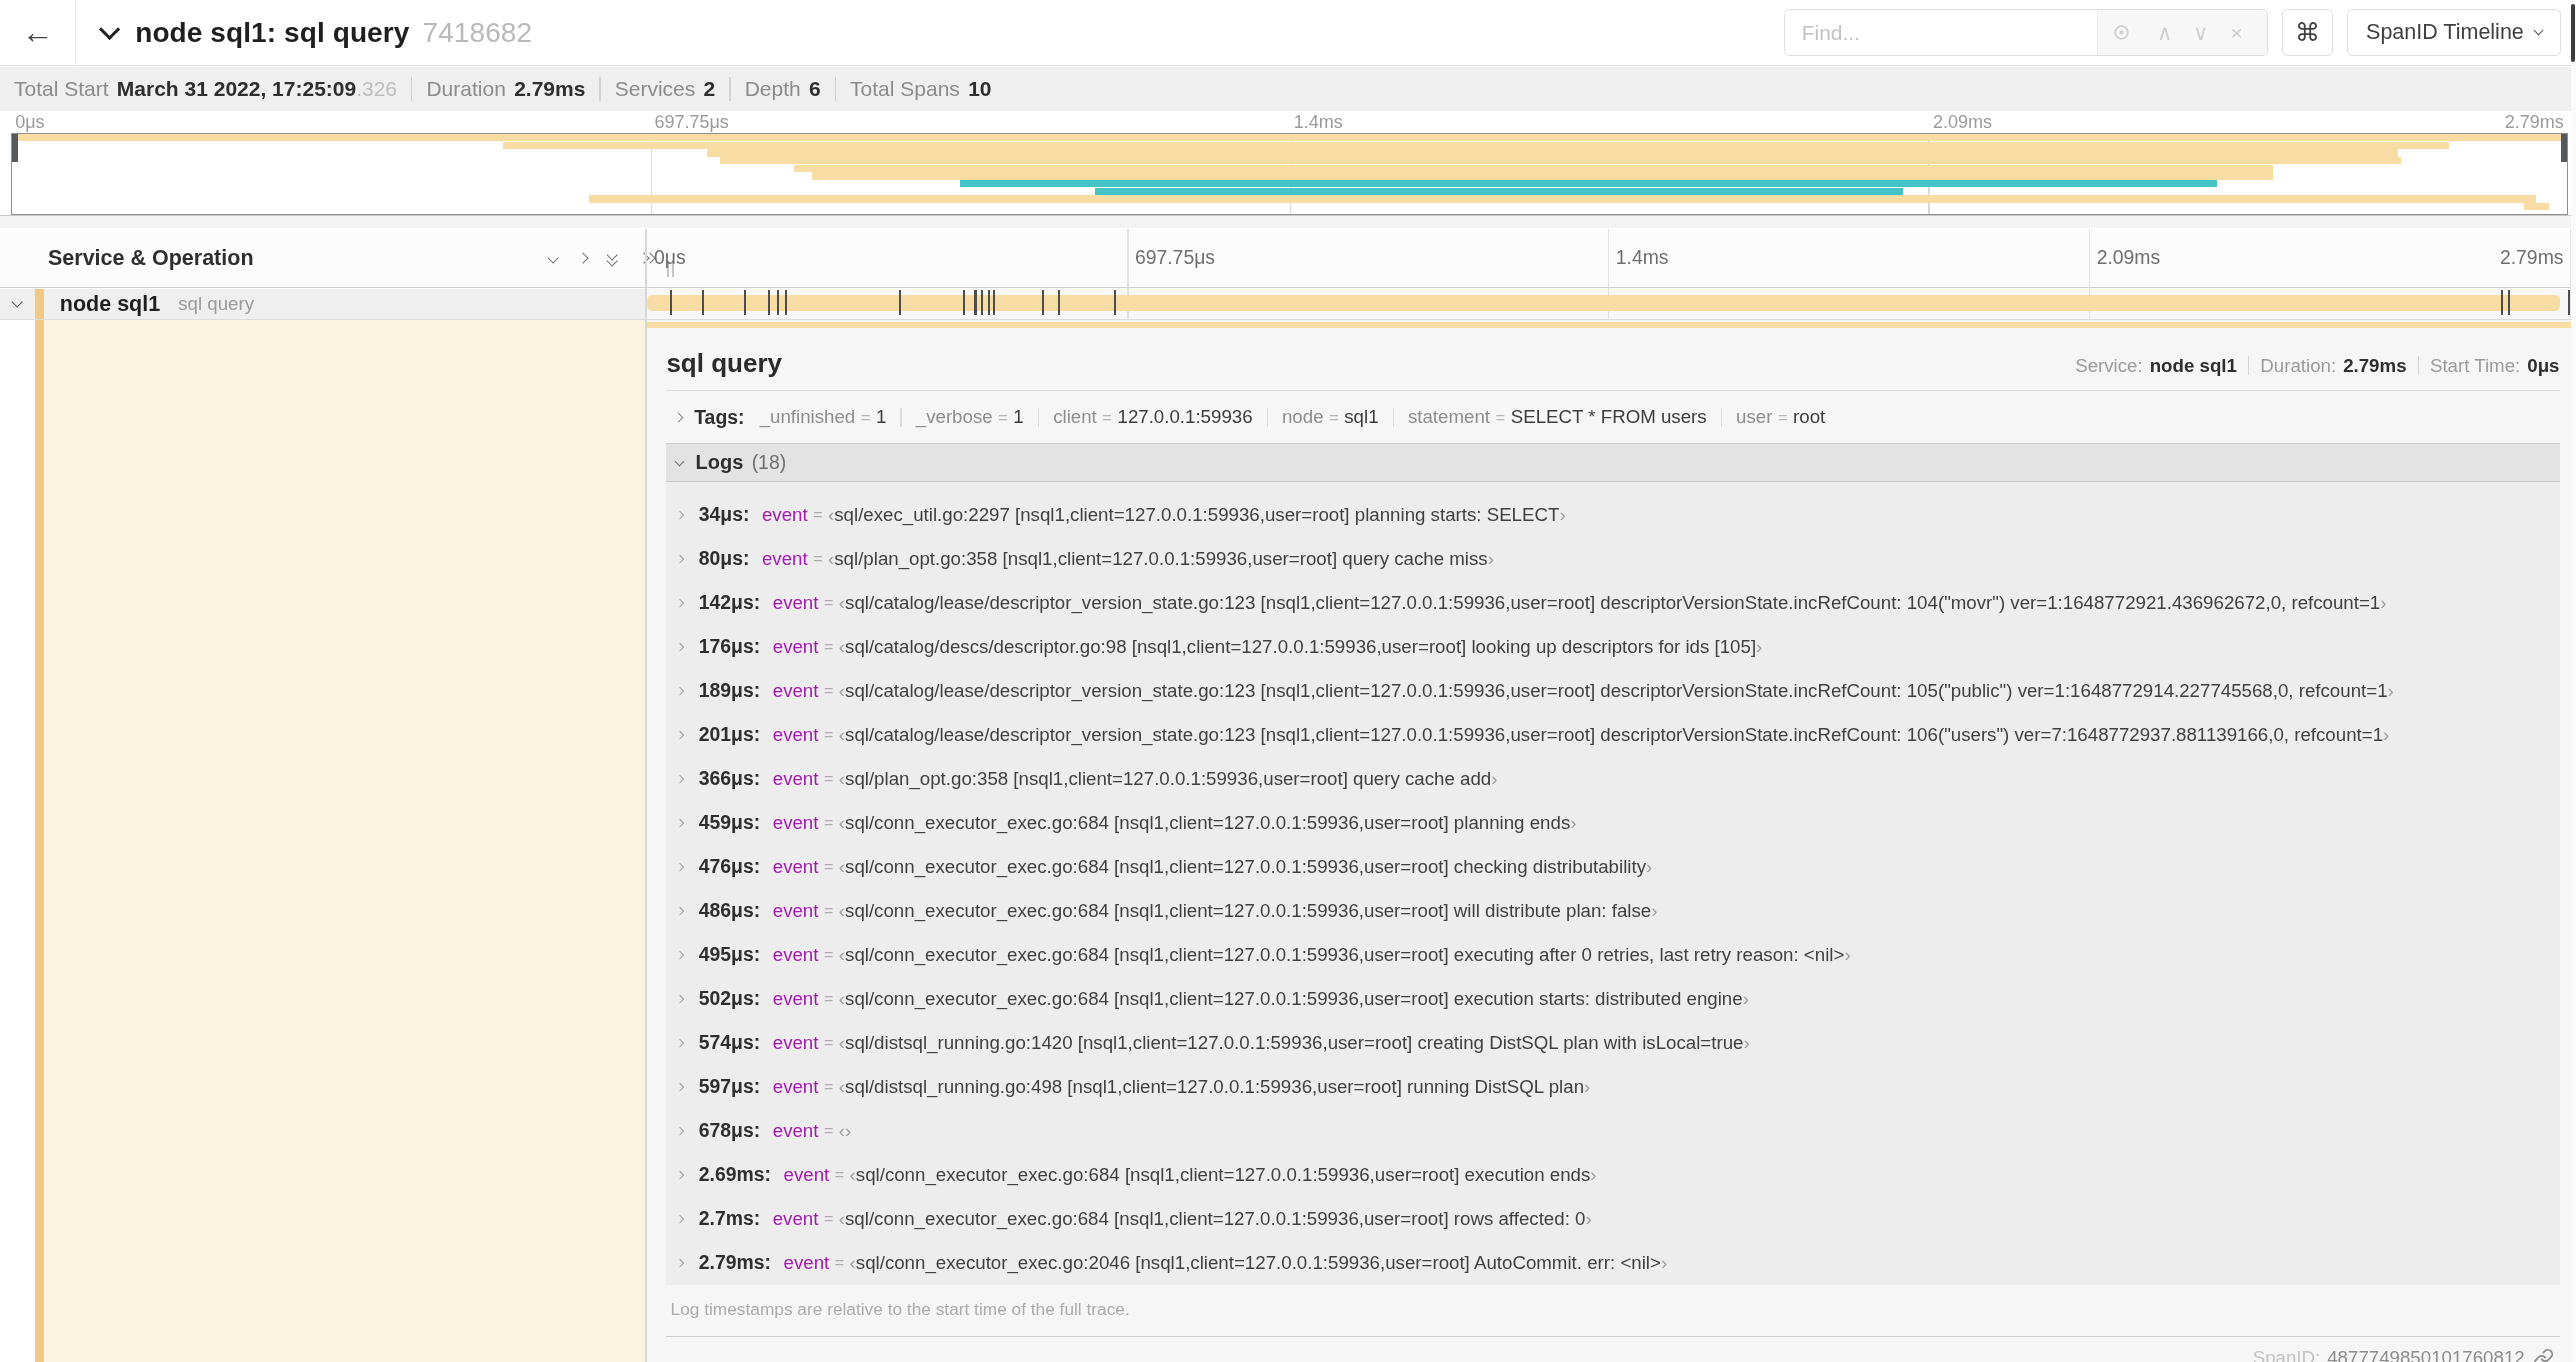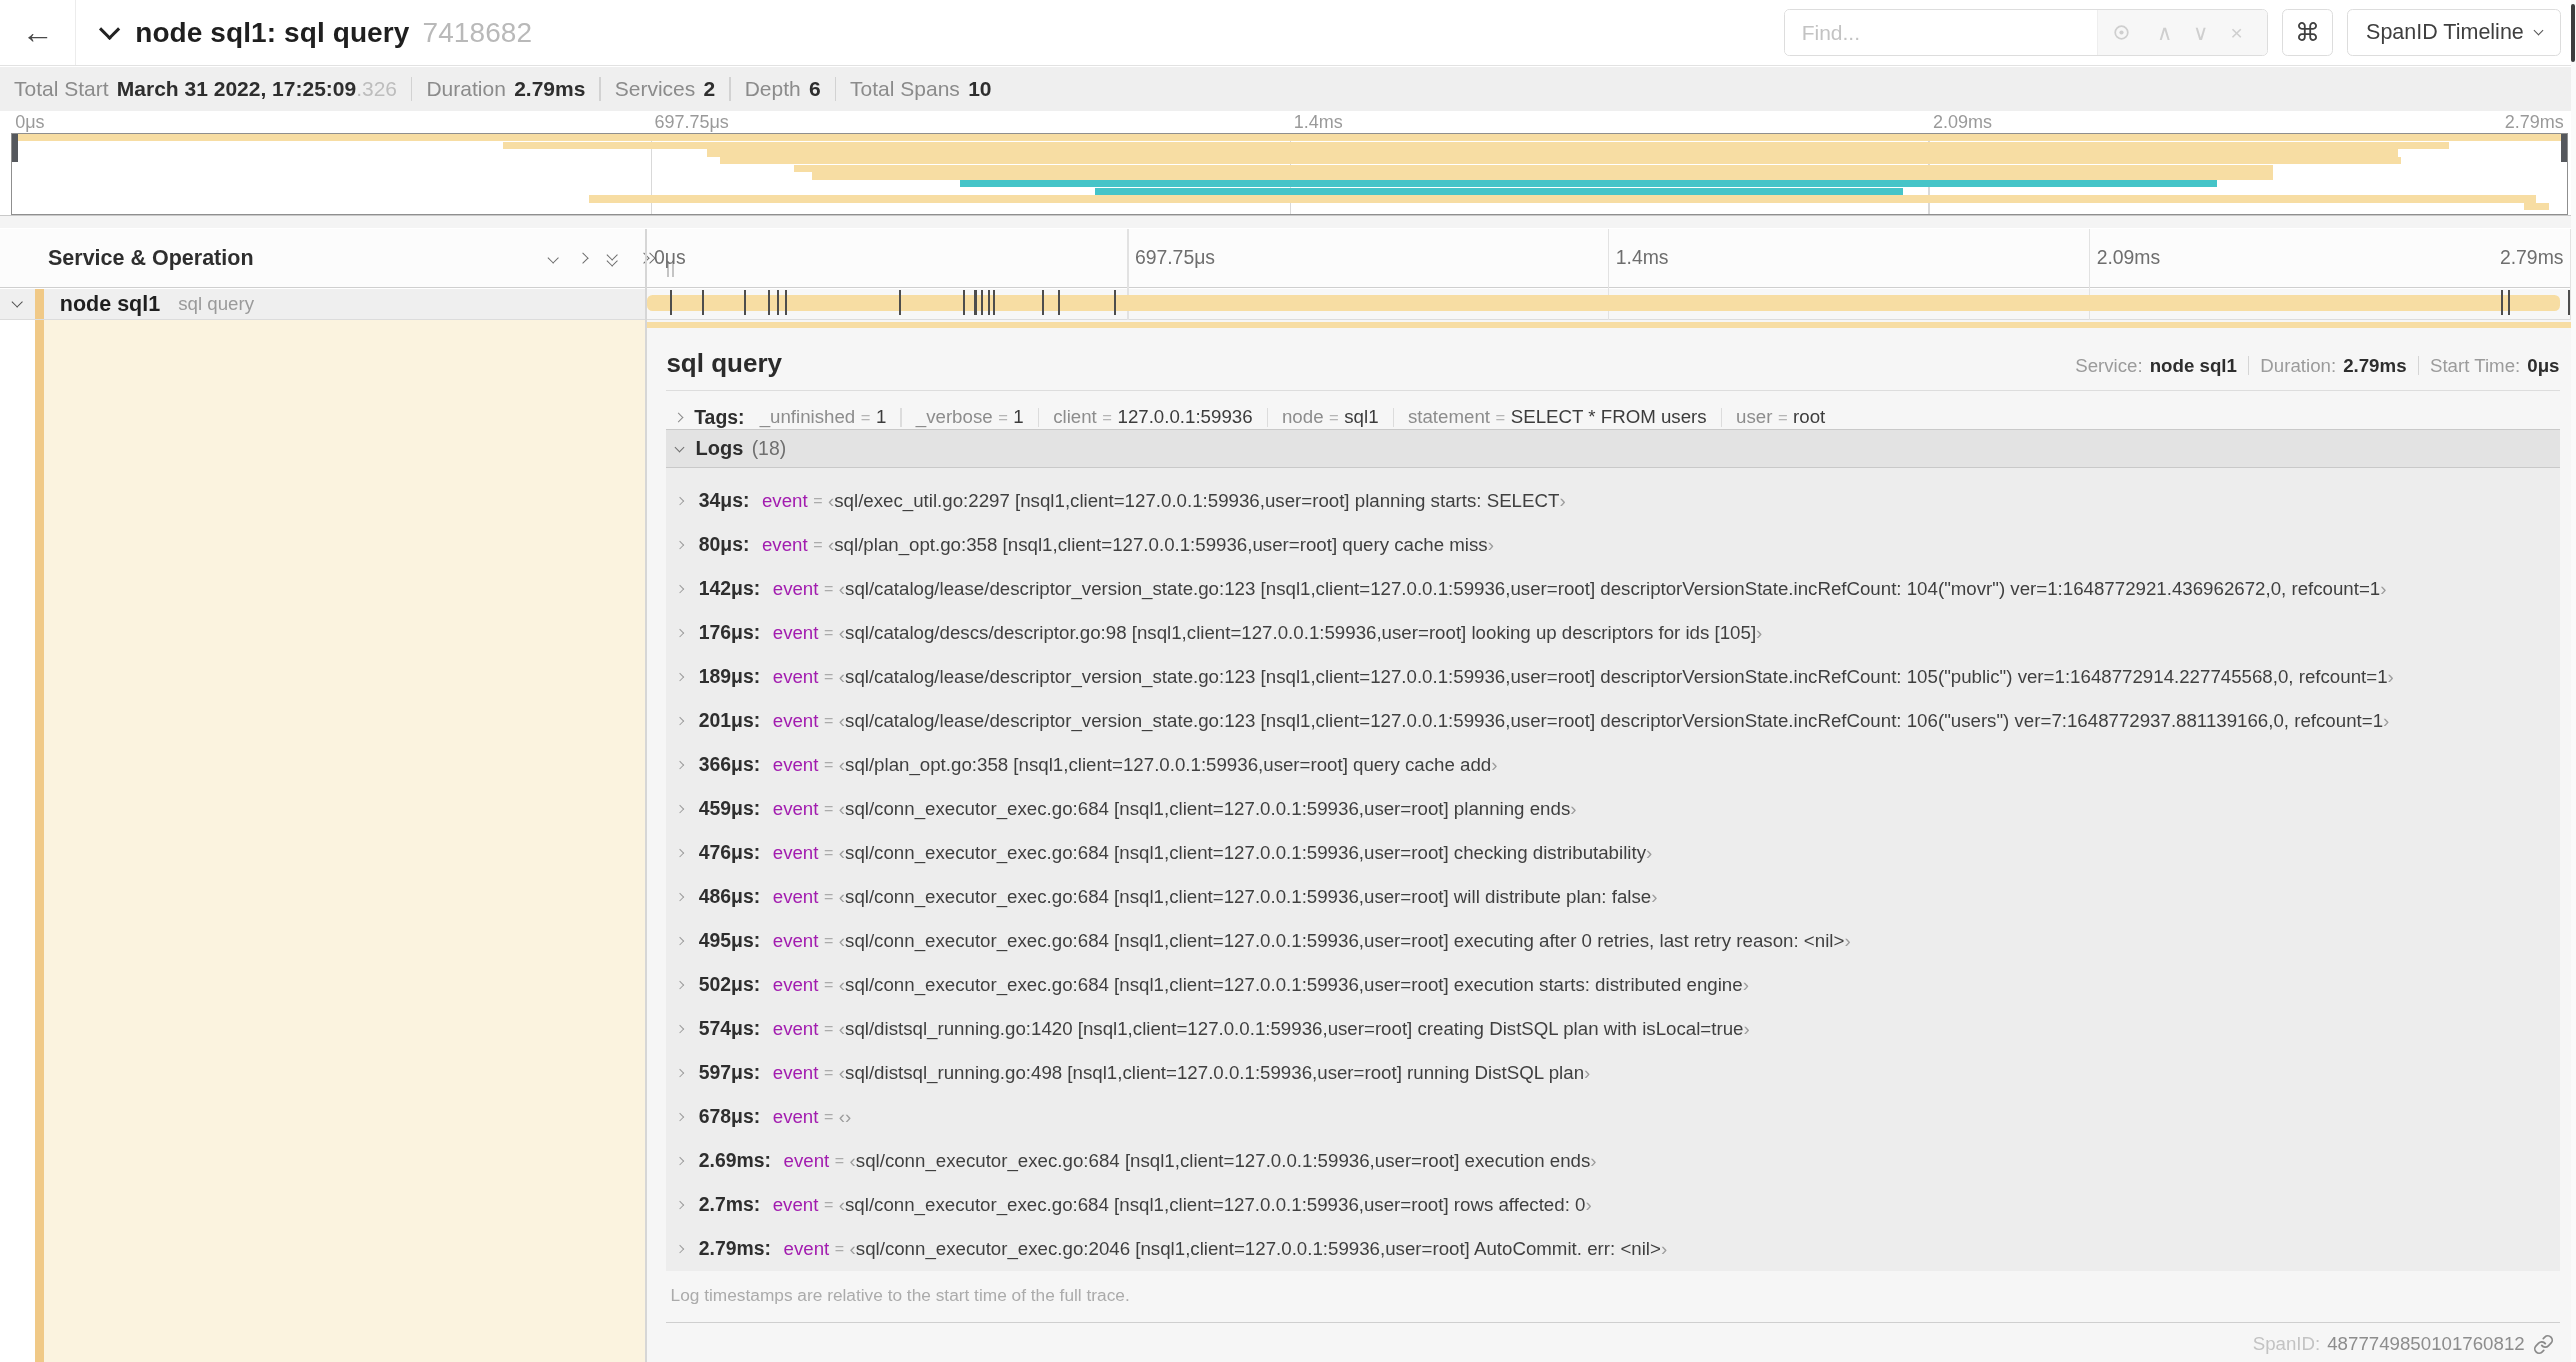--- a/index.html
+++ b/index.html
@@ -97,21 +97,21 @@
   .tags-row { display:flex; align-items:center; margin-top:15.2px; font-size:18.7px; cursor:pointer; }
   .tags-row .chv { border-color:#8a8a8a; width:7px; height:7px; border-width:0 1.7px 1.7px 0; margin:0 12.5px 0 8.3px; }
   .tags-label { font-weight:bold; color:#2e2e2e; font-size:19.4px;text-align:center; }
   .tag-items { display:flex; align-items:baseline; margin-left:15.2px; }
   .tag-item { display:flex; align-items:baseline; white-space:nowrap; }
   .tag-item + .tag-item::before { content:""; width:1.4px; height:19.4px; background:#dcdcdc; margin:0 14px; align-self:center; }
   .tag-key { color:#8d8d8d; }
   .tag-eq { color:#b5b5b5; font-size:16.6px; margin:0 5.5px; }
   .tag-val { color:#3c3c3c; }
 
-  .logs-box { border-top:1.4px solid #c9c9c9; border-bottom:1.4px solid #cfcfcf; }
+  .logs-box { margin-top:14px; border-top:1.4px solid #c9c9c9; border-bottom:1.4px solid #cfcfcf; }
   .logs-header { height:38px; background:#e3e3e3; border-bottom:1.4px solid #c9c9c9; display:flex; align-items:center; cursor:pointer; }
   .logs-header .chv { border-color:#6f6f6f; width:7px; height:7px; border-width:0 1.7px 1.7px 0; margin:0 12.5px 0 9.7px; margin-top:-1.4px; }
   .logs-title { font-size:20px; font-weight:bold; color:#2e2e2e; }
   .logs-count { font-size:19.4px; color:#6f6f6f; margin-left:8.3px; }
   .logs-rows { background:#ededed; padding-top:11px; }
   .log-row { height:44px; display:flex; align-items:center; padding-left:11px; white-space:nowrap; overflow:hidden; cursor:pointer; }
   .log-row .chv { border-color:#999; width:6.2px; height:6.2px; border-width:0 1.7px 1.7px 0; margin-right:15.2px; flex:none; }
   .log-time { font-size:19.4px; font-weight:bold; color:#2e2e2e; margin-right:12.5px; }
   .log-field { font-size:18.7px; color:#a21caf; }
   .log-eq { font-size:16px; color:#ababab; margin:0 5.5px; }

